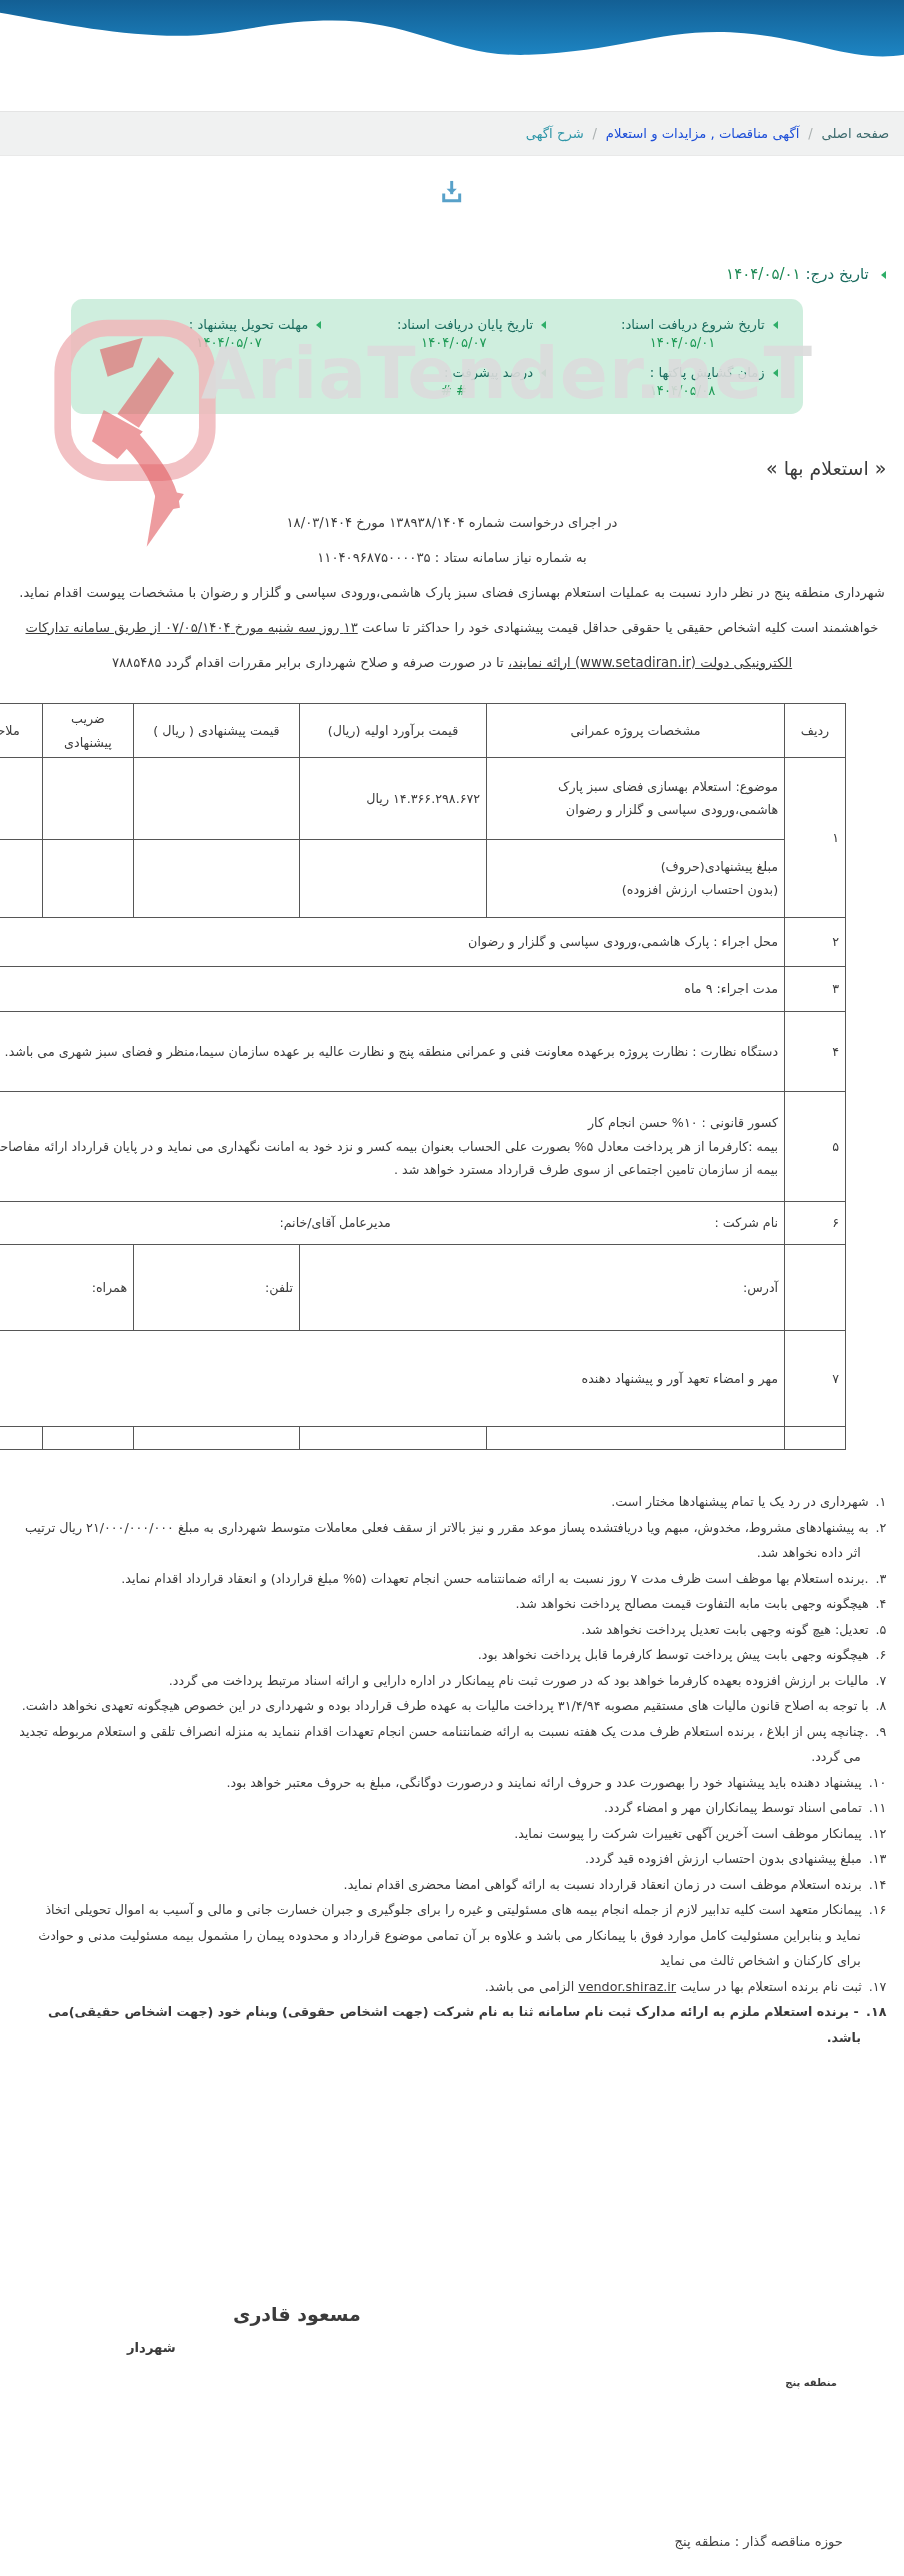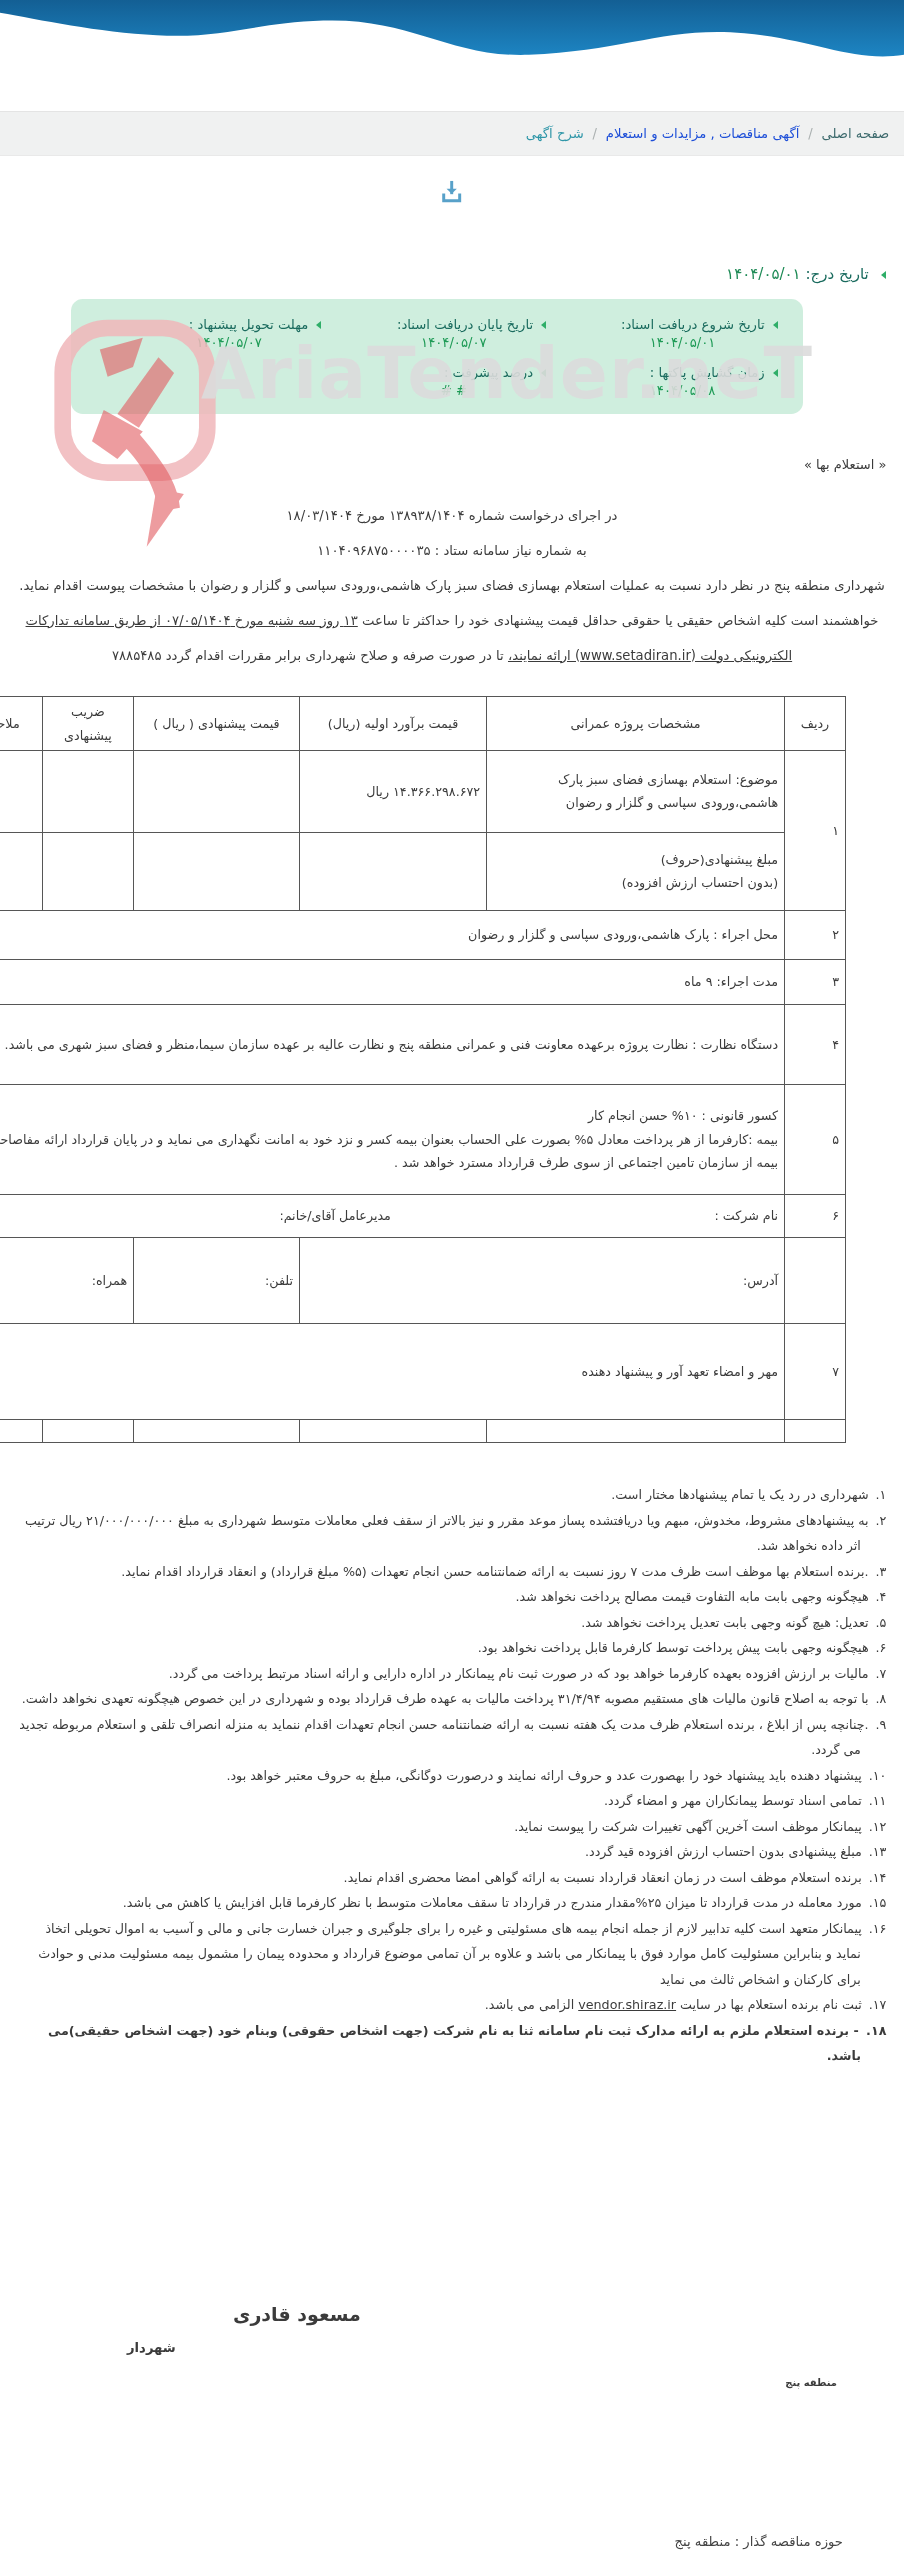--- a/index.html
+++ b/index.html
@@ -28,21 +28,21 @@
   .insdate .val{color:#1d8a55;}
   .tri{display:inline-block;width:0;height:0;border:4.9px solid transparent;border-right:5.9px solid #2fae68;
        margin-left:3.9px;vertical-align:middle;}
   
   .datebox{margin:15.7px 101px 0 71px;background:#cfeede;border-radius:11.8px;padding:17.6px 25.5px 15.7px 25.5px;
            display:grid;grid-template-columns:34% 33% 33%;row-gap:15.7px;position:relative;z-index:1;}
   .df{font-size:13.2px;color:#1a6b5e;text-align:right;}
   .df .lbl{white-space:nowrap;}
   .df .val{display:block;margin-top:3px;text-align:center;color:#1d9a55;padding-left:18%;}
   
-  .inquiry{margin:43px 17.6px 0 17.6px;font-size:13px;color:#3b3b3b;text-align:right;}
+  .inquiry{margin:43px 17.6px 0 17.6px;font-size:19px;color:#3b3b3b;text-align:right;}
   .para{margin:25.5px 17.6px 0 17.6px;font-size:13.2px;line-height:35px;text-align:center;color:#3b3b3b;}
   .para .u{text-decoration:underline;}
   
   .specwrap{margin-top:23.5px;}
   table.spec{border-collapse:collapse;table-layout:fixed;width:897px;margin-right:58px;direction:rtl;
              font-size:12.7px;color:#3b3b3b;}
   table.spec td,table.spec th{border:1px solid #565656;font-weight:normal;padding:2.9px 5.9px;line-height:23.5px;
              vertical-align:middle;text-align:right;overflow:hidden;}
   table.spec th{text-align:center;}
   th.est-h{vertical-align:top;text-align:right;}
@@ -252,21 +252,20 @@
       <div class="term"><span class="n">۵.</span> تعدیل: هیچ گونه وجهی بابت تعدیل پرداخت نخواهد شد.</div>
       <div class="term"><span class="n">۶.</span> هیچگونه وجهی بابت پیش پرداخت توسط کارفرما قابل پرداخت نخواهد بود.</div>
       <div class="term"><span class="n">۷.</span> مالیات بر ارزش افزوده بعهده کارفرما خواهد بود که در صورت ثبت نام پیمانکار در اداره دارایی و ارائه اسناد مرتبط پرداخت می گردد.</div>
       <div class="term"><span class="n">۸.</span> با توجه به اصلاح قانون مالیات های مستقیم مصوبه ۳۱/۴/۹۴ پرداخت مالیات به عهده طرف قرارداد بوده و شهرداری در این خصوص هیچگونه تعهدی نخواهد داشت.</div>
       <div class="term"><span class="n">۹.</span> .چنانچه پس از ابلاغ ، برنده استعلام ظرف مدت یک هفته نسبت به ارائه ضمانتنامه حسن انجام تعهدات اقدام ننماید به منزله انصراف تلقی و استعلام مربوطه تجدید می گردد.</div>
       <div class="term"><span class="n">۱۰.</span> پیشنهاد دهنده باید پیشنهاد خود را بهصورت عدد و حروف ارائه نمایند و درصورت دوگانگی، مبلغ به حروف معتبر خواهد بود.</div>
       <div class="term"><span class="n">۱۱.</span> تمامی اسناد توسط پیمانکاران مهر و امضاء گردد.</div>
       <div class="term"><span class="n">۱۲.</span> پیمانکار موظف است آخرین آگهی تغییرات شرکت را پیوست نماید.</div>
       <div class="term"><span class="n">۱۳.</span> مبلغ پیشنهادی بدون احتساب ارزش افزوده قید گردد.</div>
       <div class="term"><span class="n">۱۴.</span> برنده استعلام موظف است در زمان انعقاد قرارداد نسبت به ارائه گواهی امضا محضری اقدام نماید.</div>
-      <div class="term"><span class="n">۱۵.</span> مورد معامله در مدت قرارداد تا میزان ۲۵%مقدار مندرج در قرارداد تا سقف معاملات متوسط با نظر کارفرما قابل افزایش یا کاهش می باشد.</div>
       <div class="term"><span class="n">۱۶.</span> پیمانکار متعهد است کلیه تدابیر لازم از جمله انجام بیمه های مسئولیتی و غیره را برای جلوگیری و جبران خسارت جانی و مالی و آسیب به اموال تحویلی اتخاذ نماید و بنابراین مسئولیت کامل موارد فوق با پیمانکار می باشد و علاوه بر آن تمامی موضوع قرارداد و محدوده پیمان را مشمول بیمه مسئولیت مدنی و حوادث برای کارکنان و اشخاص ثالث می نماید</div>
       <div class="term"><span class="n">۱۷.</span> ثبت نام برنده استعلام بها در سایت <a>vendor.shiraz.ir</a>  الزامی می باشد.</div>
       <div class="term bold"><span class="n">۱۸.</span> - برنده استعلام ملزم به ارائه مدارک ثبت نام سامانه ثنا به نام شرکت (جهت اشخاص حقوقی) وبنام خود (جهت اشخاص حقیقی)می باشد.</div>
     </div>
 
   <div class="sig-name">مسعود قادری</div>
   <div class="sig-role">شهردار</div>
   <div class="sig-region">منطقه پنج</div>
   <div class="footer-issuer">حوزه مناقصه گذار : منطقه پنج</div>
 

